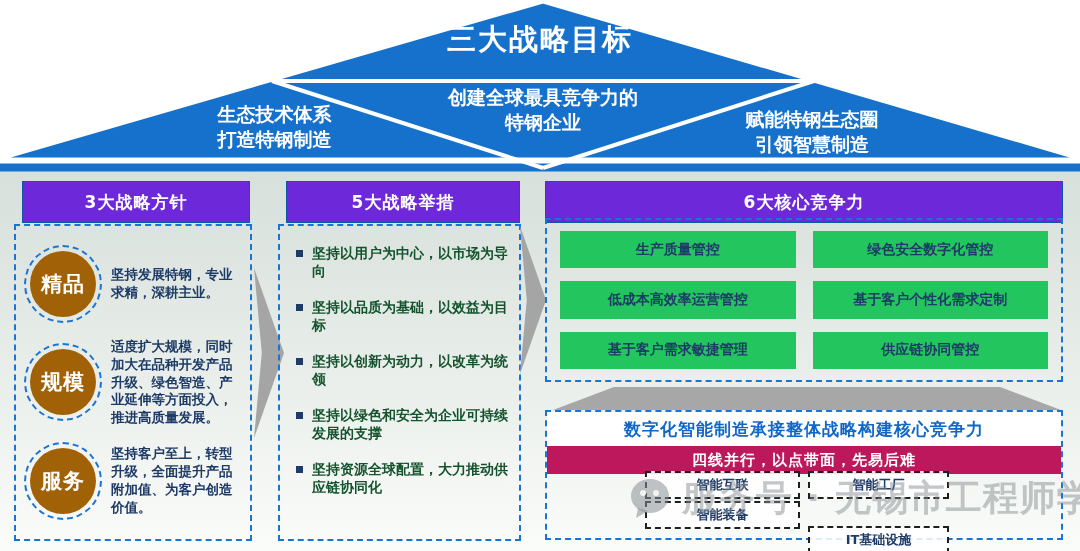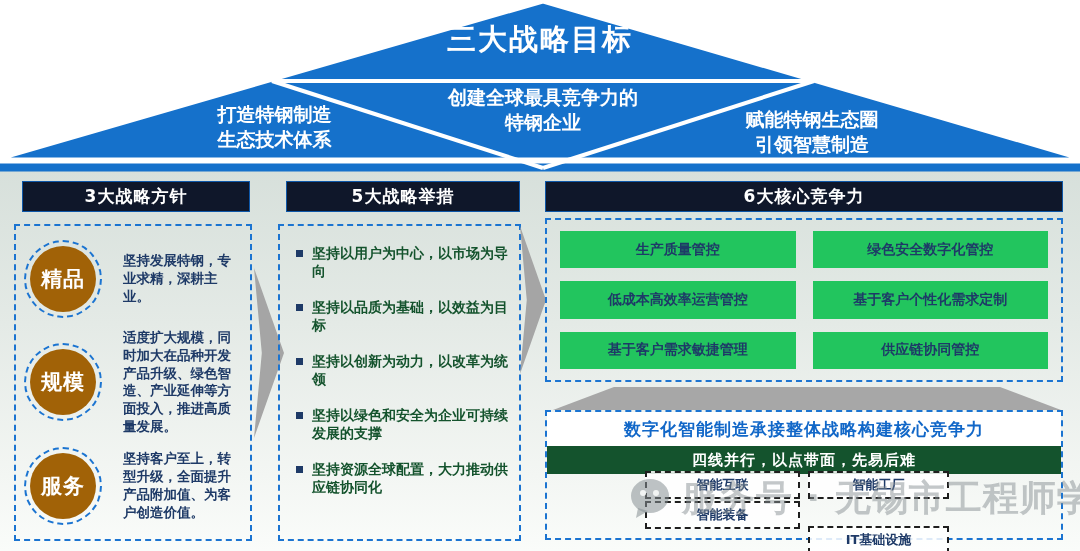--- a/index.html
+++ b/index.html
@@ -9,59 +9,59 @@
   .panel{position:absolute;left:0;top:171px;width:1080px;height:380px;
          background:linear-gradient(180deg,#d7e0db 0%,#e4eae6 40%,#f3f6f3 80%,#fafcfa 100%);}
   
   .roof-svg{position:absolute;left:0;top:0;}
   .roof-text{position:absolute;color:#fff;text-align:center;line-height:25px;}
   .roof-title{left:0;top:27px;width:1080px;font-size:29px;letter-spacing:2px;}
   .roof-center{left:393px;top:85px;width:300px;font-size:19px;}
   .roof-left{left:152px;top:102px;width:245px;font-size:19px;}
   .roof-right{left:688px;top:107px;width:248px;font-size:19px;}
   
-  .col-header{position:absolute;height:31px;background:#0f172a;border:1px solid #0e57a8;
+  .col-header{position:absolute;height:42px;background:#6d28d9;border:1px solid #0e57a8;
               color:#fff;font-size:17px;display:flex;align-items:center;justify-content:center;
               box-sizing:border-box;letter-spacing:1px;}
   .h1{left:22px;top:181px;width:228px;}
   .h2{left:286px;top:181px;width:234px;}
   .h3{left:545px;top:181px;width:518px;}
   
   .dash-box{position:absolute;border:2px dashed #1B74D1;box-sizing:border-box;}
   .box1{left:14px;top:224px;width:238px;height:317px;display:flex;flex-direction:column;
         justify-content:space-evenly;padding:4px 8px;}
   .box2{left:278px;top:224px;width:243px;height:317px;display:flex;flex-direction:column;
         gap:17px;padding:18px 10px 0 14px;box-sizing:border-box;}
   .box3{left:545px;top:218px;width:518px;height:164px;display:grid;
         grid-template-columns:1fr 1fr;column-gap:17px;row-gap:13px;padding:11px 13px;}
   
   .g-row{display:flex;align-items:center;gap:9px;}
   .badge-wrap{position:relative;width:78px;height:78px;flex-shrink:0;}
   .badge-ring{position:absolute;inset:0;border:2px dashed #1B74D1;border-radius:50%;box-sizing:border-box;}
   .badge{position:absolute;inset:6px;border-radius:50%;background:#a16207;color:#fff;
          font-size:21px;display:flex;align-items:center;justify-content:center;letter-spacing:1px;}
-  .g-text{font-size:13.5px;color:#1E3A67;line-height:1.33;width:130px;margin-left:12px;}
+  .g-text{font-size:13.5px;color:#1E3A67;line-height:1.33;width:130px;}
   
   .m-item{display:flex;color:#14532d;font-size:14px;line-height:1.32;}
   .sq-bullet{width:7px;height:7px;background:#1E3A67;margin:6px 9px 0 2px;flex-shrink:0;}
   
   .gray-box{background:#22c55e;color:#1E3A67;font-size:14px;display:flex;
             align-items:center;justify-content:center;}
   
   .chevron{position:absolute;background:#A5A5A5;
            clip-path:polygon(0 0,100% 50%,0 100%,26% 50%);}
   .arr1{left:254px;top:268px;width:30px;height:170px;}
   .arr2{left:520px;top:226px;width:26px;height:148px;}
   .trapezoid{position:absolute;left:553px;top:387px;width:508px;height:23px;background:#A7A7A7;
              clip-path:polygon(12% 0,88% 0,100% 100%,0 100%);}
   
   .bottom-box{left:545px;top:410px;width:518px;height:130px;}
   .headline{height:34px;background:#fff;color:#1167C8;font-size:17px;display:flex;
             align-items:center;justify-content:center;letter-spacing:1px;}
-  .bluebar{height:28px;background:#14532d;color:#fff;font-size:15px;display:flex;
+  .bluebar{height:28px;background:#be185d;color:#fff;font-size:15px;display:flex;
            align-items:center;justify-content:center;letter-spacing:1px;}
   .sm-box{position:absolute;border:2px dashed #1f1f1f;background:rgba(255,255,255,0.85);
           color:#1E3A67;font-size:13px;display:flex;align-items:center;justify-content:center;
           box-sizing:border-box;}
   .smA{left:98px;top:59px;width:155px;height:28px;}
   .smB{left:261px;top:59px;width:141px;height:28px;}
   .smC{left:98px;top:89px;width:155px;height:28px;}
   .smD{left:261px;top:89px;width:141px;height:28px;margin-top:25px;}
   
   .watermark{position:absolute;left:628px;top:474px;display:flex;align-items:center;gap:6px;
@@ -82,22 +82,22 @@
     <line x1="272" y1="81" x2="543" y2="168" stroke="#ffffff" stroke-width="4"></line>
     <line x1="814" y1="81" x2="543" y2="168" stroke="#ffffff" stroke-width="4"></line>
   </svg>
 
   <div class="roof-text roof-title">三大战略目标</div>
   <div class="roof-text roof-center">
     <div>创建全球最具竞争力的</div>
     <div>特钢企业</div>
   </div>
   <div class="roof-text roof-left">
+    <div>生态技术体系</div>
     <div>打造特钢制造</div>
-    <div>生态技术体系</div>
   </div>
   <div class="roof-text roof-right">
     <div>赋能特钢生态圈</div>
     <div>引领智慧制造</div>
   </div>
 
   <div class="col-header h1">3大战略方针</div>
   <div class="col-header h2">5大战略举措</div>
   <div class="col-header h3">6大核心竞争力</div>
 

